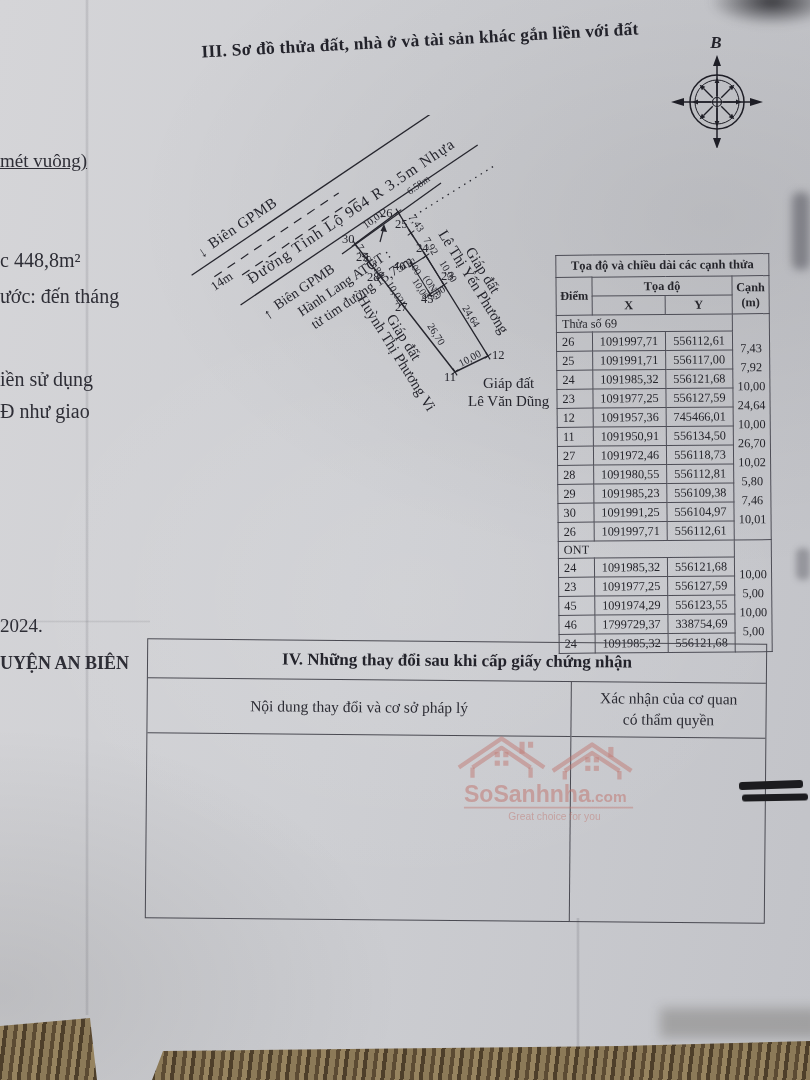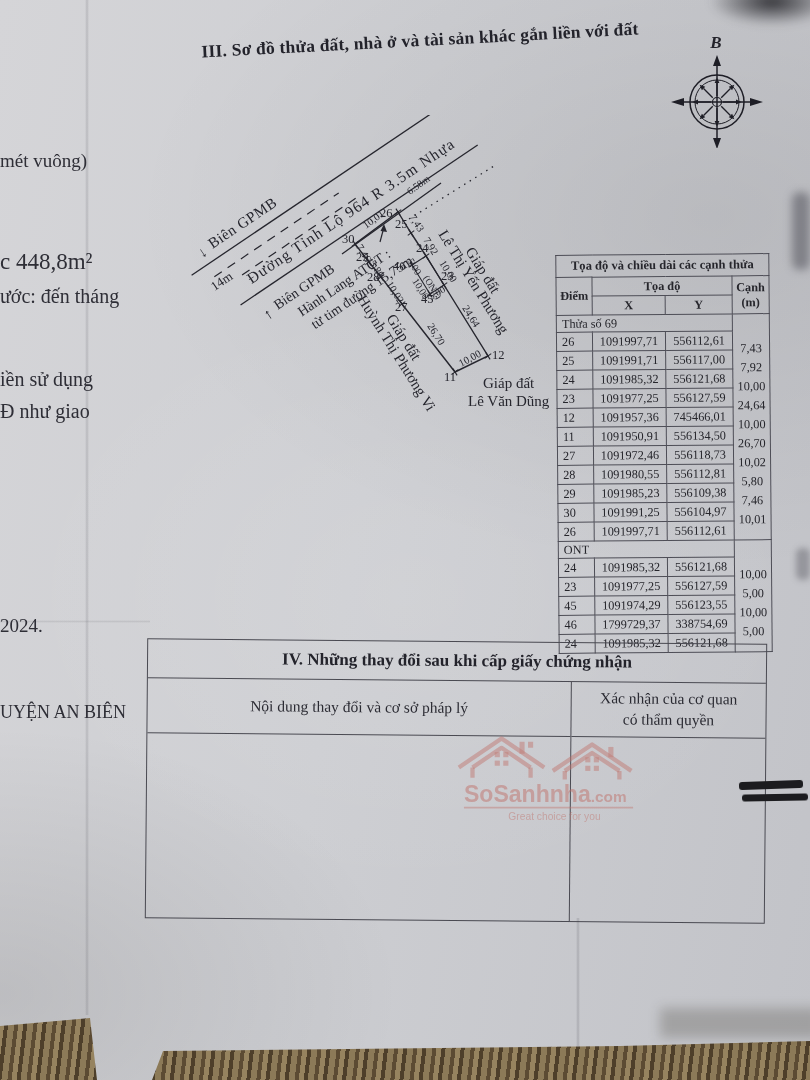--- a/index.html
+++ b/index.html
@@ -45,27 +45,27 @@
 </style>
 </head>
 <body>
 
 <div class="photo">
   <div class="paper">
 
     <div class="page-title">III. Sơ đồ thửa đất, nhà ở và tài sản khác gắn liền với đất</div>
 
     <div id="left-frags">
-        <div class="lf" style="top: 150px; font-size: 19px;">mét vuông)</div>
-        <div class="lf" style="top: 249px; font-size: 23px;">c 448,8m²</div>
+        <div class="lf" style="top: 150px; font-size: 19px; text-decoration: underline;">mét vuông)</div>
+        <div class="lf" style="top: 249px; font-size: 20px;">c 448,8m²</div>
         <div class="lf" style="top: 285px; font-size: 20px;">ước: đến tháng</div>
         <div class="lf" style="top: 368px; font-size: 20px;">iền sử dụng</div>
         <div class="lf" style="top: 400px; font-size: 20px;">Đ như giao</div>
         <div class="lf" style="top: 615px; font-size: 19px;">2024.</div>
-        <div class="lf" style="top: 702px; font-size: 18px; font-weight: normal;">UYỆN AN BIÊN</div>
+        <div class="lf" style="top: 653px; font-size: 18px; font-weight: bold;">UYỆN AN BIÊN</div>
       </div>
 
     <div class="compass">
       <svg width="95" height="118" viewBox="0 0 95 118">
         <text x="46" y="18" text-anchor="middle" font-family="Liberation Serif,serif" font-size="17" font-style="italic" font-weight="bold" fill="#23232b">B</text>
         <g stroke="#1e1e26" fill="none" stroke-width="1.5">
           <circle cx="47" cy="72" r="27"></circle>
           <circle cx="47" cy="72" r="22" stroke-width="1"></circle>
           <circle cx="47" cy="72" r="4.5" stroke-width="1.2"></circle>
           <line x1="47" y1="72" x2="47" y2="31"></line>

